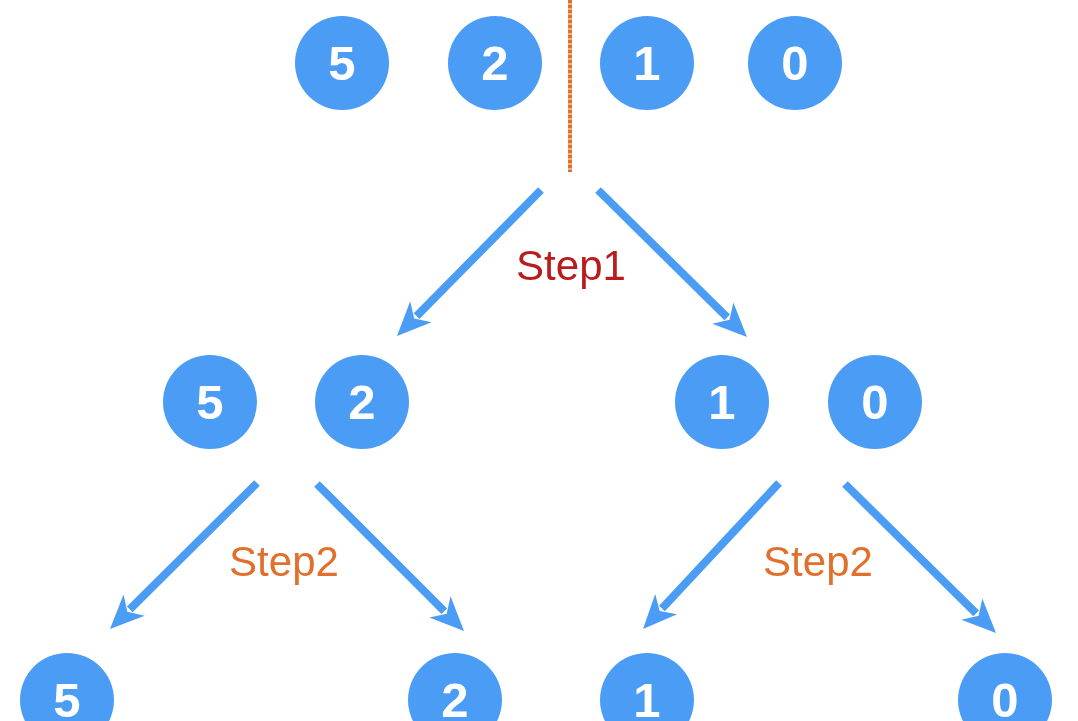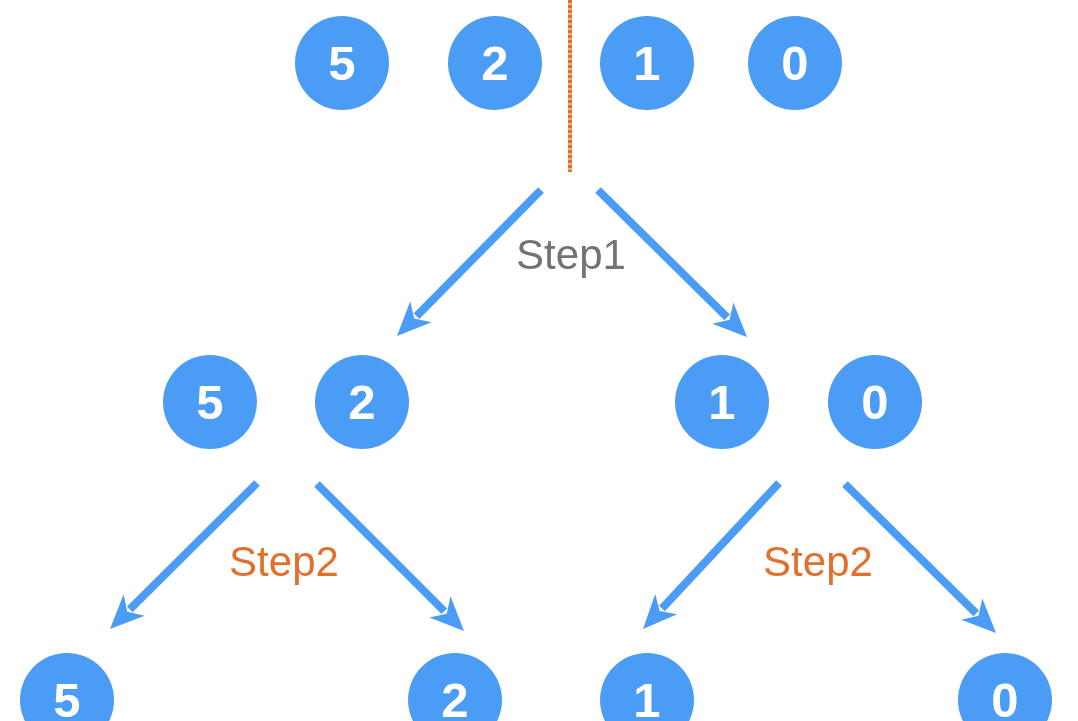--- a/index.html
+++ b/index.html
@@ -116,18 +116,18 @@
       </div>
       <div class="node" style="left: 600px; top: 653px; width: 94px; height: 94px; background: rgb(74, 156, 245); color: rgb(255, 255, 255); font-size: 49px;">
         <span>1</span>
       </div>
       <div class="node" style="left: 958px; top: 653px; width: 94px; height: 94px; background: rgb(74, 156, 245); color: rgb(255, 255, 255); font-size: 49px;">
         <span>0</span>
       </div>
     </div>
 
   <div id="labels-holder">
-      <div class="step-label" style="color: #737373; font-size: 42px; left: 516.117px; top: 234px;">Step1</div>
+      <div class="step-label" style="color: #b91c1c; font-size: 42px; left: 516.117px; top: 245px;">Step1</div>
       <div class="step-label" style="color: rgb(224, 112, 44); font-size: 42px; left: 229.117px; top: 541px;">Step2</div>
       <div class="step-label" style="color: rgb(224, 112, 44); font-size: 42px; left: 763.117px; top: 541px;">Step2</div>
     </div>
 
 </div>
 
 </body></html>

